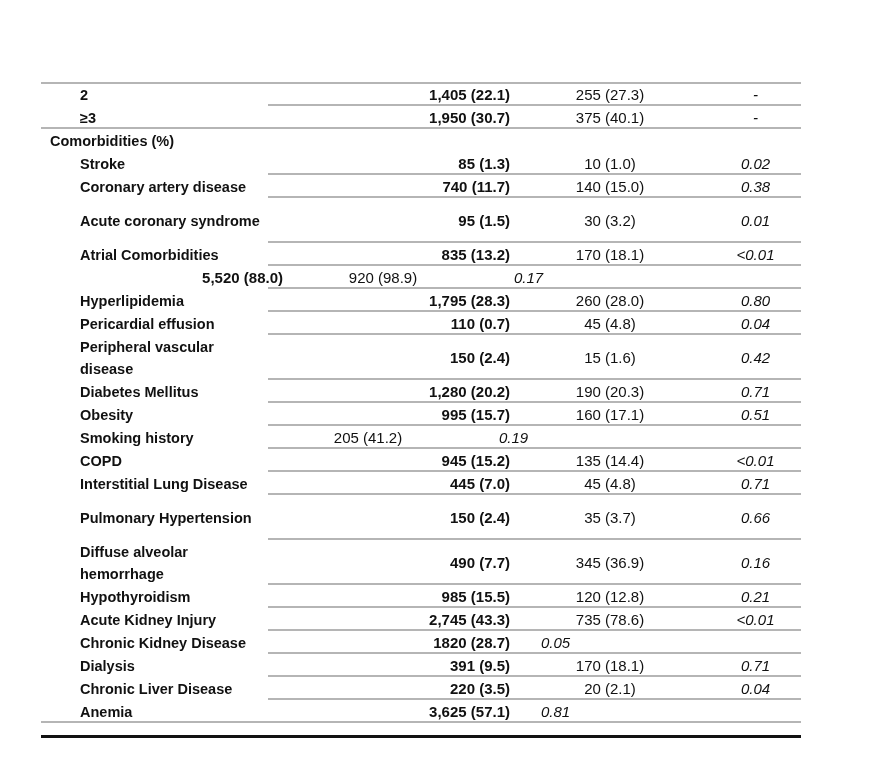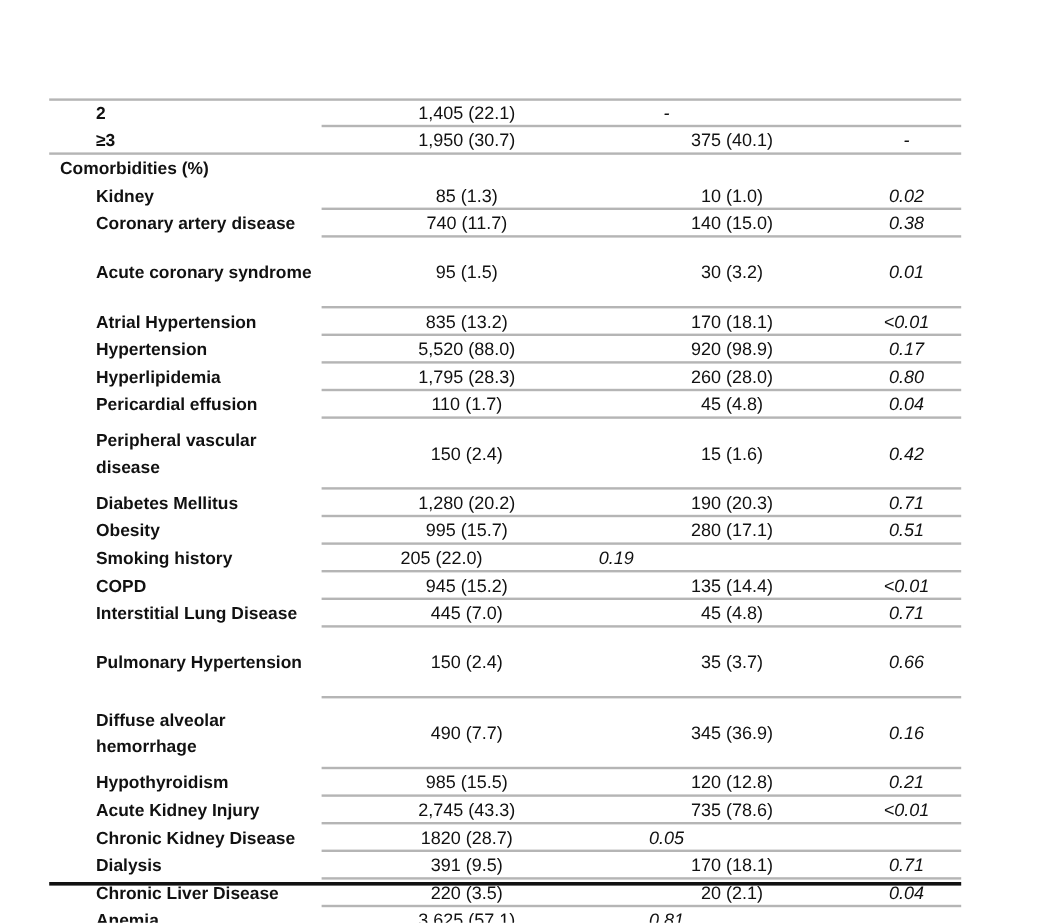--- a/index.html
+++ b/index.html
@@ -1,99 +1,99 @@
 <!DOCTYPE html>
 <html><head>
 <meta charset="utf-8">
 <style>
   html, body { margin: 0; padding: 0; background: #ffffff; }
   body { width: 874px; height: 769px; position: relative; overflow: hidden;
          font-family: "Liberation Sans", "DejaVu Sans", sans-serif; color: #111; }
   .tbl { position: absolute; left: 41px; top: 83px; width: 760px; }
   .topline { position: absolute; left: 41px; top: 82px; width: 760px; height: 2px; background: #b5b5b5; }
   .row { position: relative; height: 23px; display: flex; align-items: center; }
-  .row.tall { height: 59px; }
+  .row.tall { height: 45px; }
   .row .sep { position: absolute; left: 227px; right: 0; bottom: 0; height: 2px; background: #b5b5b5; }
   .row .sep.full { left: 0; }
   .c1 { width: 227px; font-weight: bold; font-size: 14.5px; line-height: 22px; box-sizing: border-box; padding-left: 39px; }
   .c1.section { padding-left: 9px; }
-  .c2 { width: 242px; text-align: center; font-size: 15px; }
+  .c2 { width: 242px; text-align: right; font-size: 15px; font-weight: bold; }
   .c3 { width: 200px; text-align: center; font-size: 15px; }
   .c4 { width: 91px; text-align: center; font-size: 15px; font-style: italic; }
   .bottomline { position: absolute; left: 41px; top: 735px; width: 760px; height: 3px; background: #111; }
 </style>
 </head>
 <body>
 
 <div class="topline"></div>
 <div class="tbl" id="tbl">
     <div class="row">
       <div class="c1">2</div>
       <div class="c2">1,405 (22.1)</div>
+      <div class="c3">255 (27.3)</div>
       <div class="c4">-</div>
       <div class="sep"></div>
     </div>
     <div class="row">
       <div class="c1">≥3</div>
       <div class="c2">1,950 (30.7)</div>
       <div class="c3">375 (40.1)</div>
       <div class="c4">-</div>
       <div class="sep full"></div>
     </div>
     <div class="row">
       <div class="c1 section">Comorbidities (%)</div>
       <div class="c2"></div>
       <div class="c3"></div>
       <div class="c4"></div>
     </div>
     <div class="row">
-      <div class="c1">Kidney</div>
+      <div class="c1">Stroke</div>
       <div class="c2">85 (1.3)</div>
       <div class="c3">10 (1.0)</div>
       <div class="c4">0.02</div>
       <div class="sep"></div>
     </div>
     <div class="row">
       <div class="c1">Coronary artery disease</div>
       <div class="c2">740 (11.7)</div>
       <div class="c3">140 (15.0)</div>
       <div class="c4">0.38</div>
       <div class="sep"></div>
     </div>
     <div class="row tall">
       <div class="c1">Acute coronary syndrome</div>
       <div class="c2">95 (1.5)</div>
       <div class="c3">30 (3.2)</div>
       <div class="c4">0.01</div>
       <div class="sep"></div>
     </div>
     <div class="row">
-      <div class="c1">Atrial Hypertension</div>
+      <div class="c1">Atrial Comorbidities</div>
       <div class="c2">835 (13.2)</div>
       <div class="c3">170 (18.1)</div>
       <div class="c4">&lt;0.01</div>
       <div class="sep"></div>
     </div>
     <div class="row">
-      <div class="c1">Hypertension</div>
       <div class="c2">5,520 (88.0)</div>
       <div class="c3">920 (98.9)</div>
       <div class="c4">0.17</div>
       <div class="sep"></div>
     </div>
     <div class="row">
       <div class="c1">Hyperlipidemia</div>
       <div class="c2">1,795 (28.3)</div>
       <div class="c3">260 (28.0)</div>
       <div class="c4">0.80</div>
       <div class="sep"></div>
     </div>
     <div class="row">
       <div class="c1">Pericardial effusion</div>
-      <div class="c2">110 (1.7)</div>
+      <div class="c2">110 (0.7)</div>
       <div class="c3">45 (4.8)</div>
       <div class="c4">0.04</div>
       <div class="sep"></div>
     </div>
     <div class="row tall">
       <div class="c1">Peripheral vascular disease</div>
       <div class="c2">150 (2.4)</div>
       <div class="c3">15 (1.6)</div>
       <div class="c4">0.42</div>
       <div class="sep"></div>
@@ -101,27 +101,27 @@
     <div class="row">
       <div class="c1">Diabetes Mellitus</div>
       <div class="c2">1,280 (20.2)</div>
       <div class="c3">190 (20.3)</div>
       <div class="c4">0.71</div>
       <div class="sep"></div>
     </div>
     <div class="row">
       <div class="c1">Obesity</div>
       <div class="c2">995 (15.7)</div>
-      <div class="c3">280 (17.1)</div>
+      <div class="c3">160 (17.1)</div>
       <div class="c4">0.51</div>
       <div class="sep"></div>
     </div>
     <div class="row">
       <div class="c1">Smoking history</div>
-      <div class="c3">205 (22.0)</div>
+      <div class="c3">205 (41.2)</div>
       <div class="c4">0.19</div>
       <div class="sep"></div>
     </div>
     <div class="row">
       <div class="c1">COPD</div>
       <div class="c2">945 (15.2)</div>
       <div class="c3">135 (14.4)</div>
       <div class="c4">&lt;0.01</div>
       <div class="sep"></div>
     </div>

